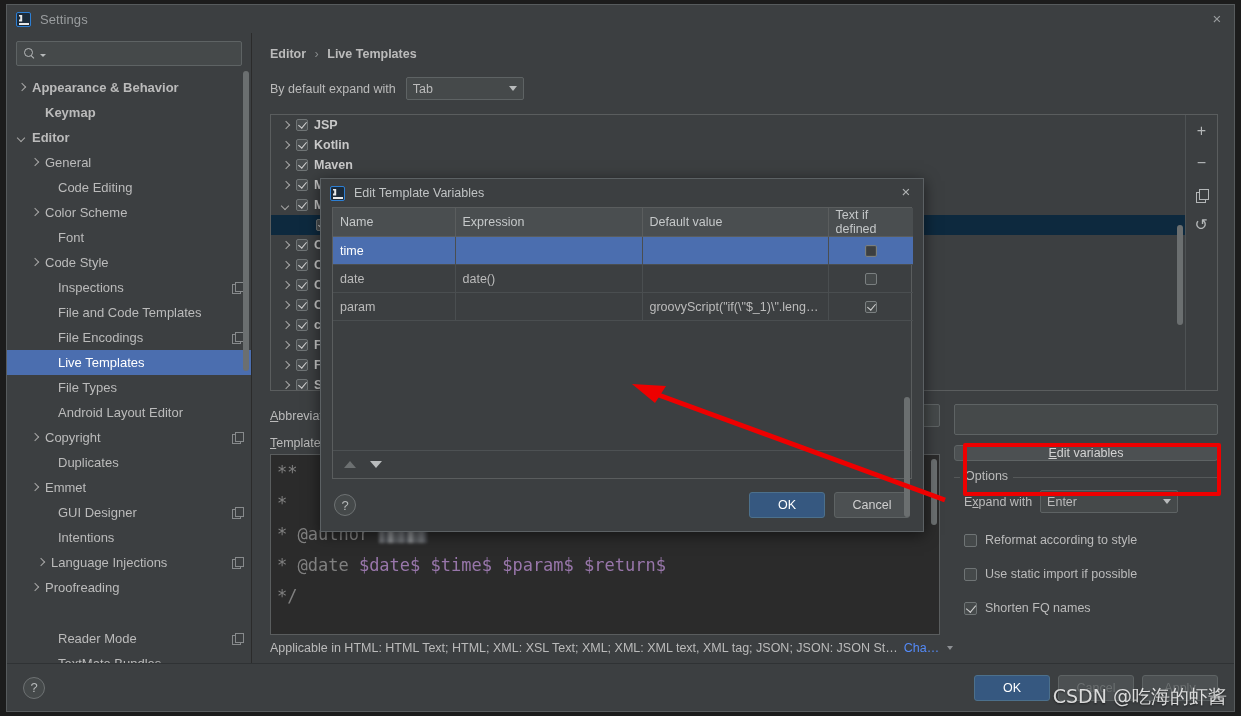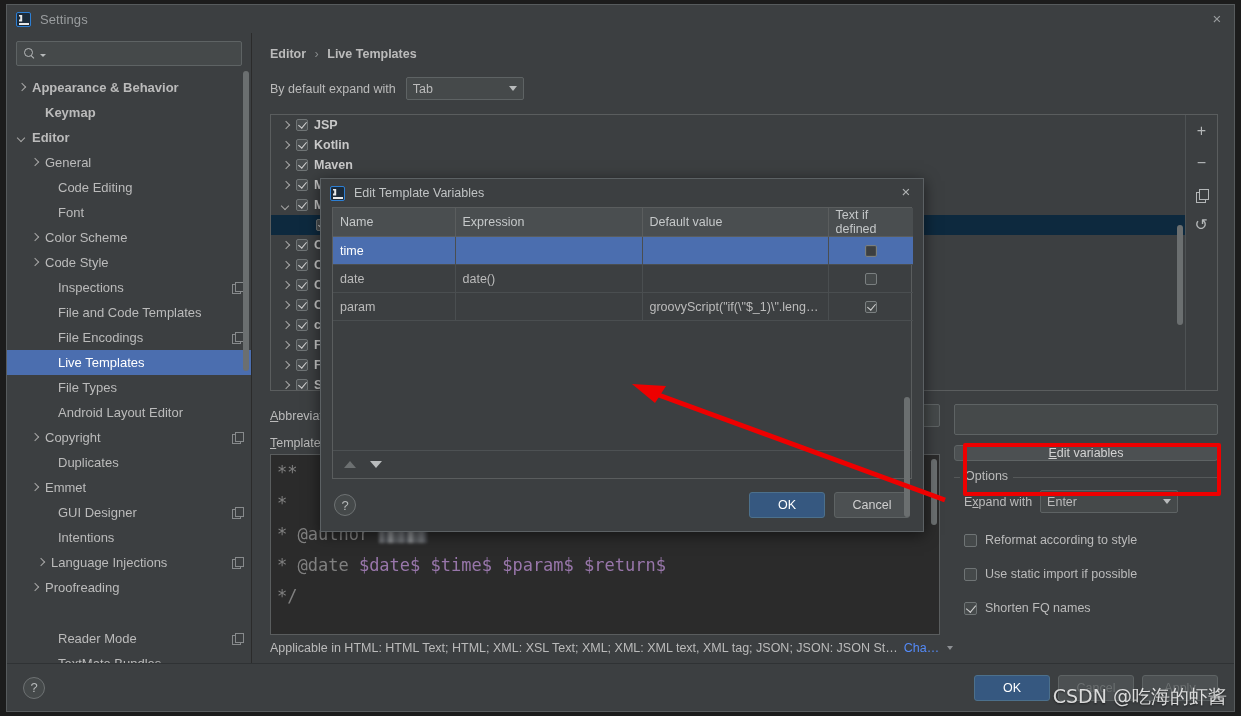--- a/index.html
+++ b/index.html
@@ -792,27 +792,27 @@
               <span class="lbl">Editor</span>
             </div>
             <div class="tnode" style="padding-left: 23px;">
               <span class="arrow right"></span>
               <span class="lbl">General</span>
             </div>
             <div class="tnode" style="padding-left: 36px;">
               <span class="arrow "></span>
               <span class="lbl">Code Editing</span>
             </div>
-            <div class="tnode" style="padding-left: 36px;">
-              <span class="arrow "></span>
-              <span class="lbl">Font</span>
-            </div>
             <div class="tnode" style="padding-left: 23px;">
               <span class="arrow right"></span>
               <span class="lbl">Color Scheme</span>
+            </div>
+            <div class="tnode" style="padding-left: 36px;">
+              <span class="arrow "></span>
+              <span class="lbl">Font</span>
             </div>
             <div class="tnode" style="padding-left: 23px;">
               <span class="arrow right"></span>
               <span class="lbl">Code Style</span>
             </div>
             <div class="tnode" style="padding-left: 36px;">
               <span class="arrow "></span>
               <span class="lbl">Inspections</span>
               <span class="copy-badge"></span>
             </div>

